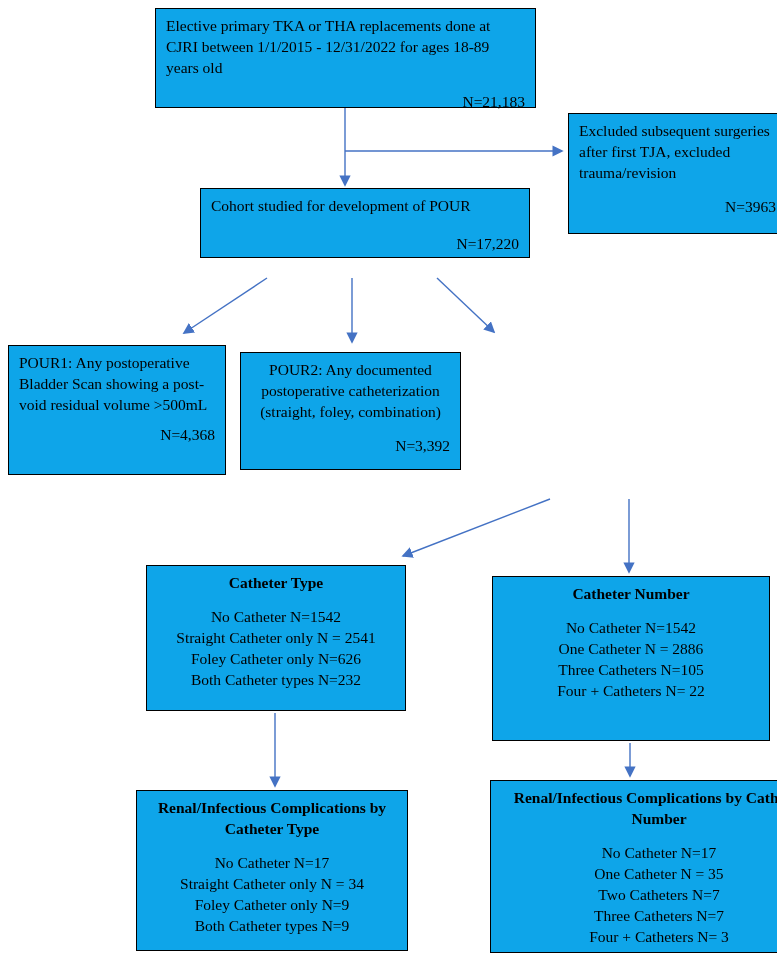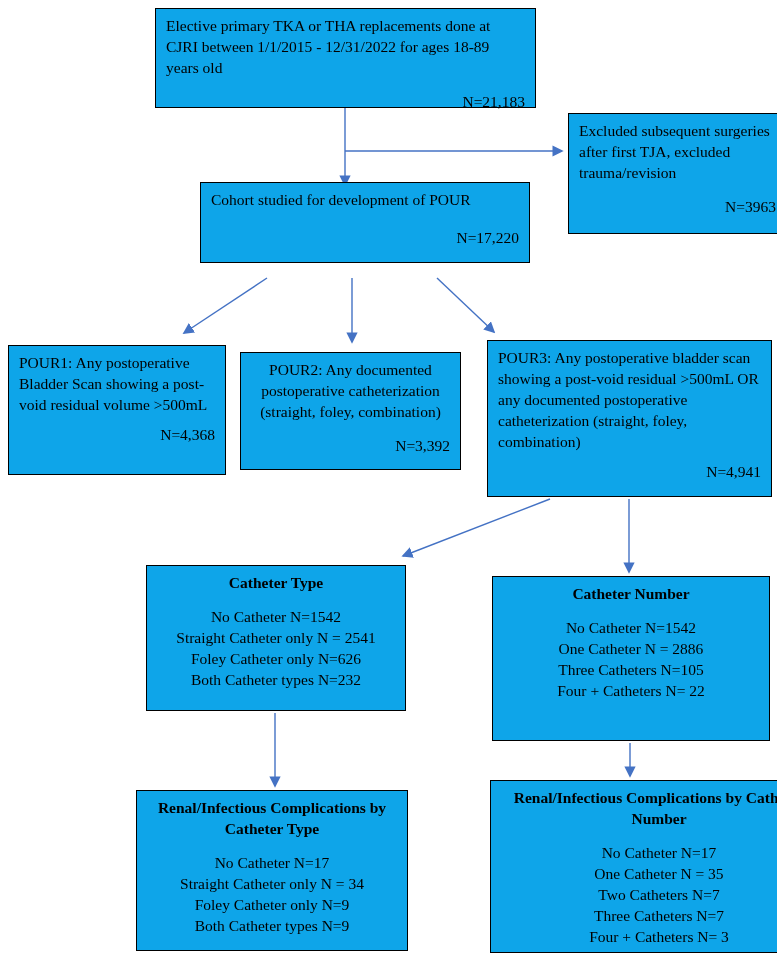--- a/index.html
+++ b/index.html
@@ -29,21 +29,21 @@
     line-height: 1.35;
   }
   .desc { text-align: left; }
   .center, .center .desc { text-align: center; }
   .nval { text-align: right; margin-top: 13px; }
   .title { font-weight: bold; margin-bottom: 13px; }
   b { font-weight: normal; }
 
   #box-top        { left: 155px; top: 8px;   width: 381px; height: 100px; }
   #box-excluded   { left: 568px; top: 113px; width: 219px; height: 121px; }
-  #box-cohort     { left: 200px; top: 182px; width: 330px; height: 81px; }
+  #box-cohort     { left: 200px; top: 188px; width: 330px; height: 70px; }
   #box-cohort .nval { margin-top: 17px; }
   #box-pour1      { left: 8px;   top: 345px; width: 218px; height: 130px; }
   #box-pour1 .nval { margin-top: 9px; }
   #box-pour2      { left: 240px; top: 352px; width: 221px; height: 118px; }
   #box-pour3      { left: 487px; top: 340px; width: 285px; height: 157px; }
   #box-pour3 .nval { margin-top: 9px; }
   #box-cath-type  { left: 146px; top: 565px; width: 260px; height: 146px; }
   #box-cath-num   { left: 492px; top: 576px; width: 278px; height: 165px; }
   #box-renal-type { left: 136px; top: 790px; width: 272px; height: 161px; }
   #box-renal-num  { left: 490px; top: 780px; width: 338px; height: 173px; }
@@ -88,24 +88,20 @@
   <div class="box" id="box-pour1">
     <div class="desc"><b>POUR1</b><span>: Any postoperative Bladder Scan showing a post-void residual volume &gt;500mL</span></div>
     <div class="nval">N=4,368</div>
   </div>
 
   <div class="box center" id="box-pour2">
     <div class="desc"><b>POUR2</b><span>: Any documented postoperative catheterization (straight, foley, combination)</span></div>
     <div class="nval">N=3,392</div>
   </div>
 
-  <div class="box" id="box-pour3">
-    <div class="desc"><b>POUR3</b><span>: Any postoperative bladder scan showing a post-void residual &gt;500mL OR any documented postoperative catheterization (straight, foley, combination)</span></div>
-    <div class="nval">N=4,941</div>
-  </div>
 
   <div class="box center" id="box-cath-type">
     <div class="title">Catheter Type</div>
     <div class="line">No Catheter N=1542</div>
     <div class="line">Straight Catheter only N = 2541</div>
     <div class="line">Foley Catheter only N=626</div>
     <div class="line">Both Catheter types N=232</div>
   </div>
 
   <div class="box center" id="box-cath-num">

